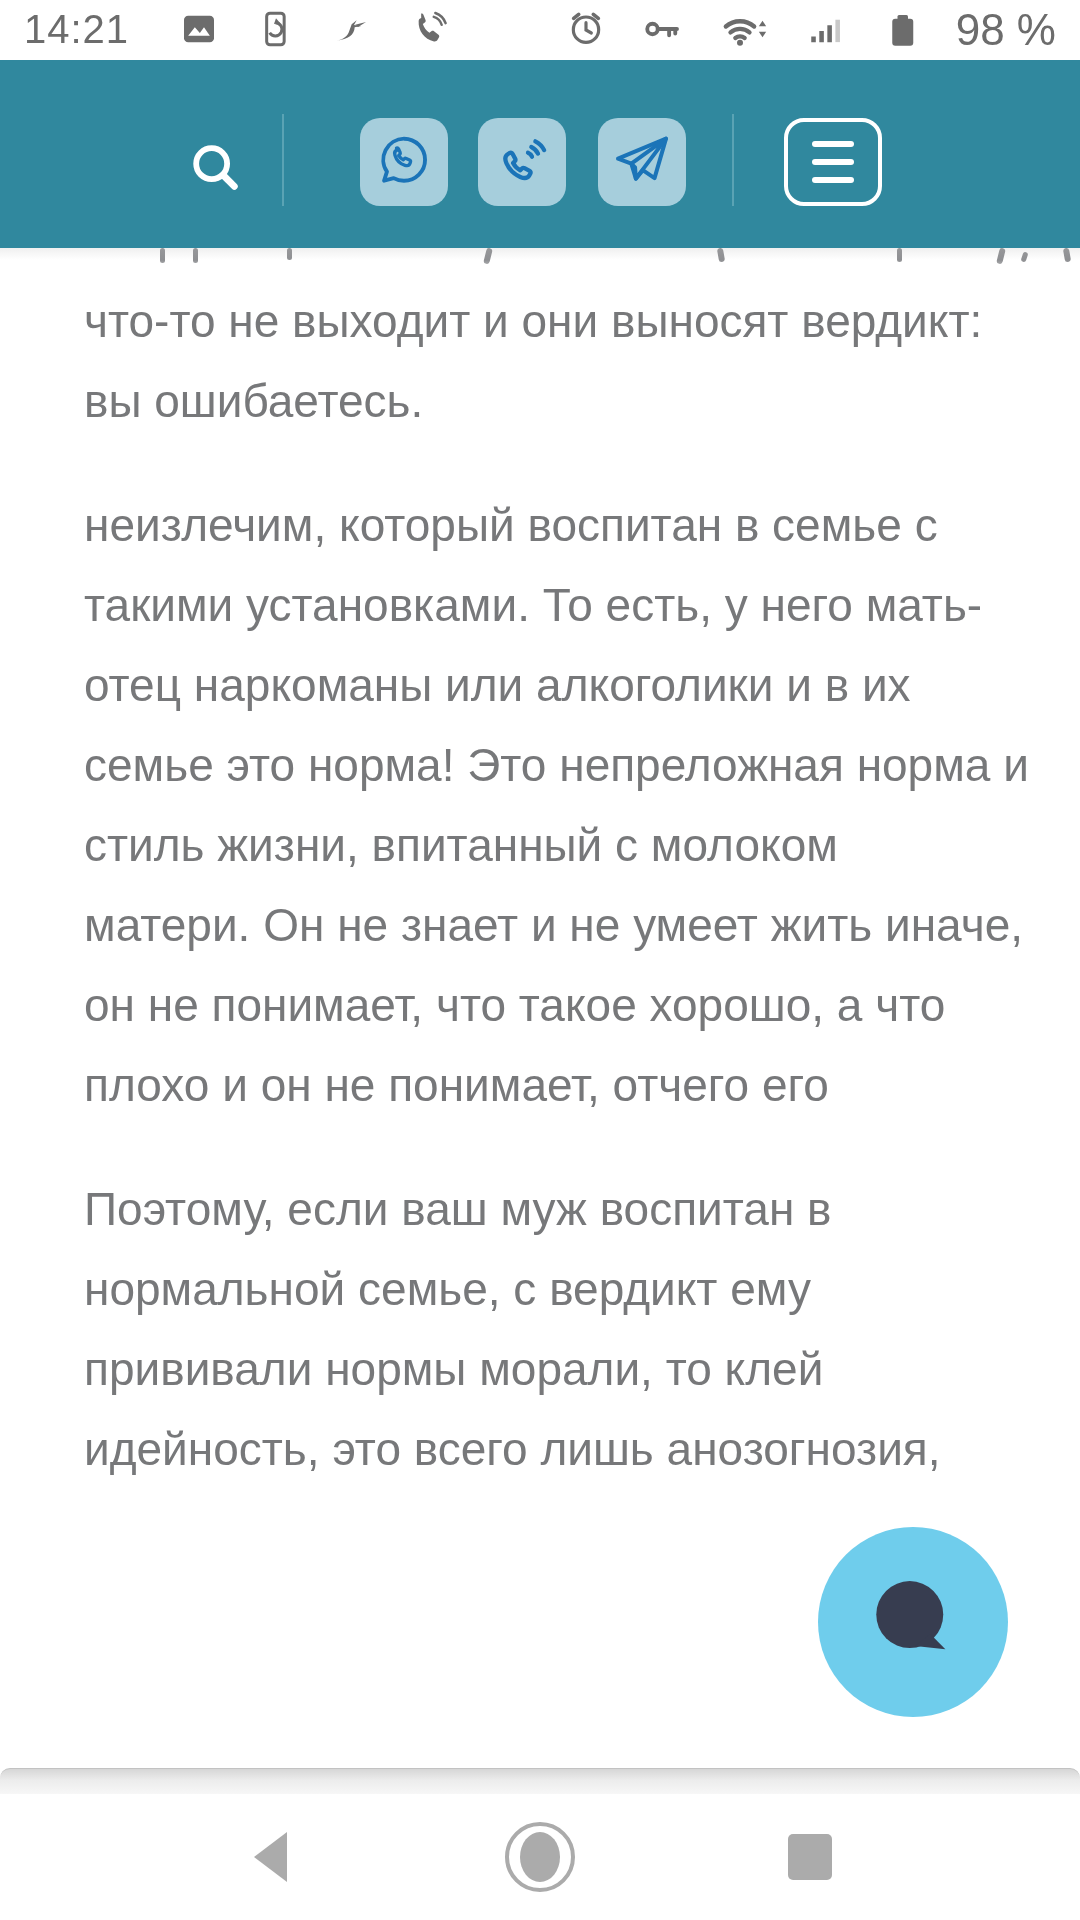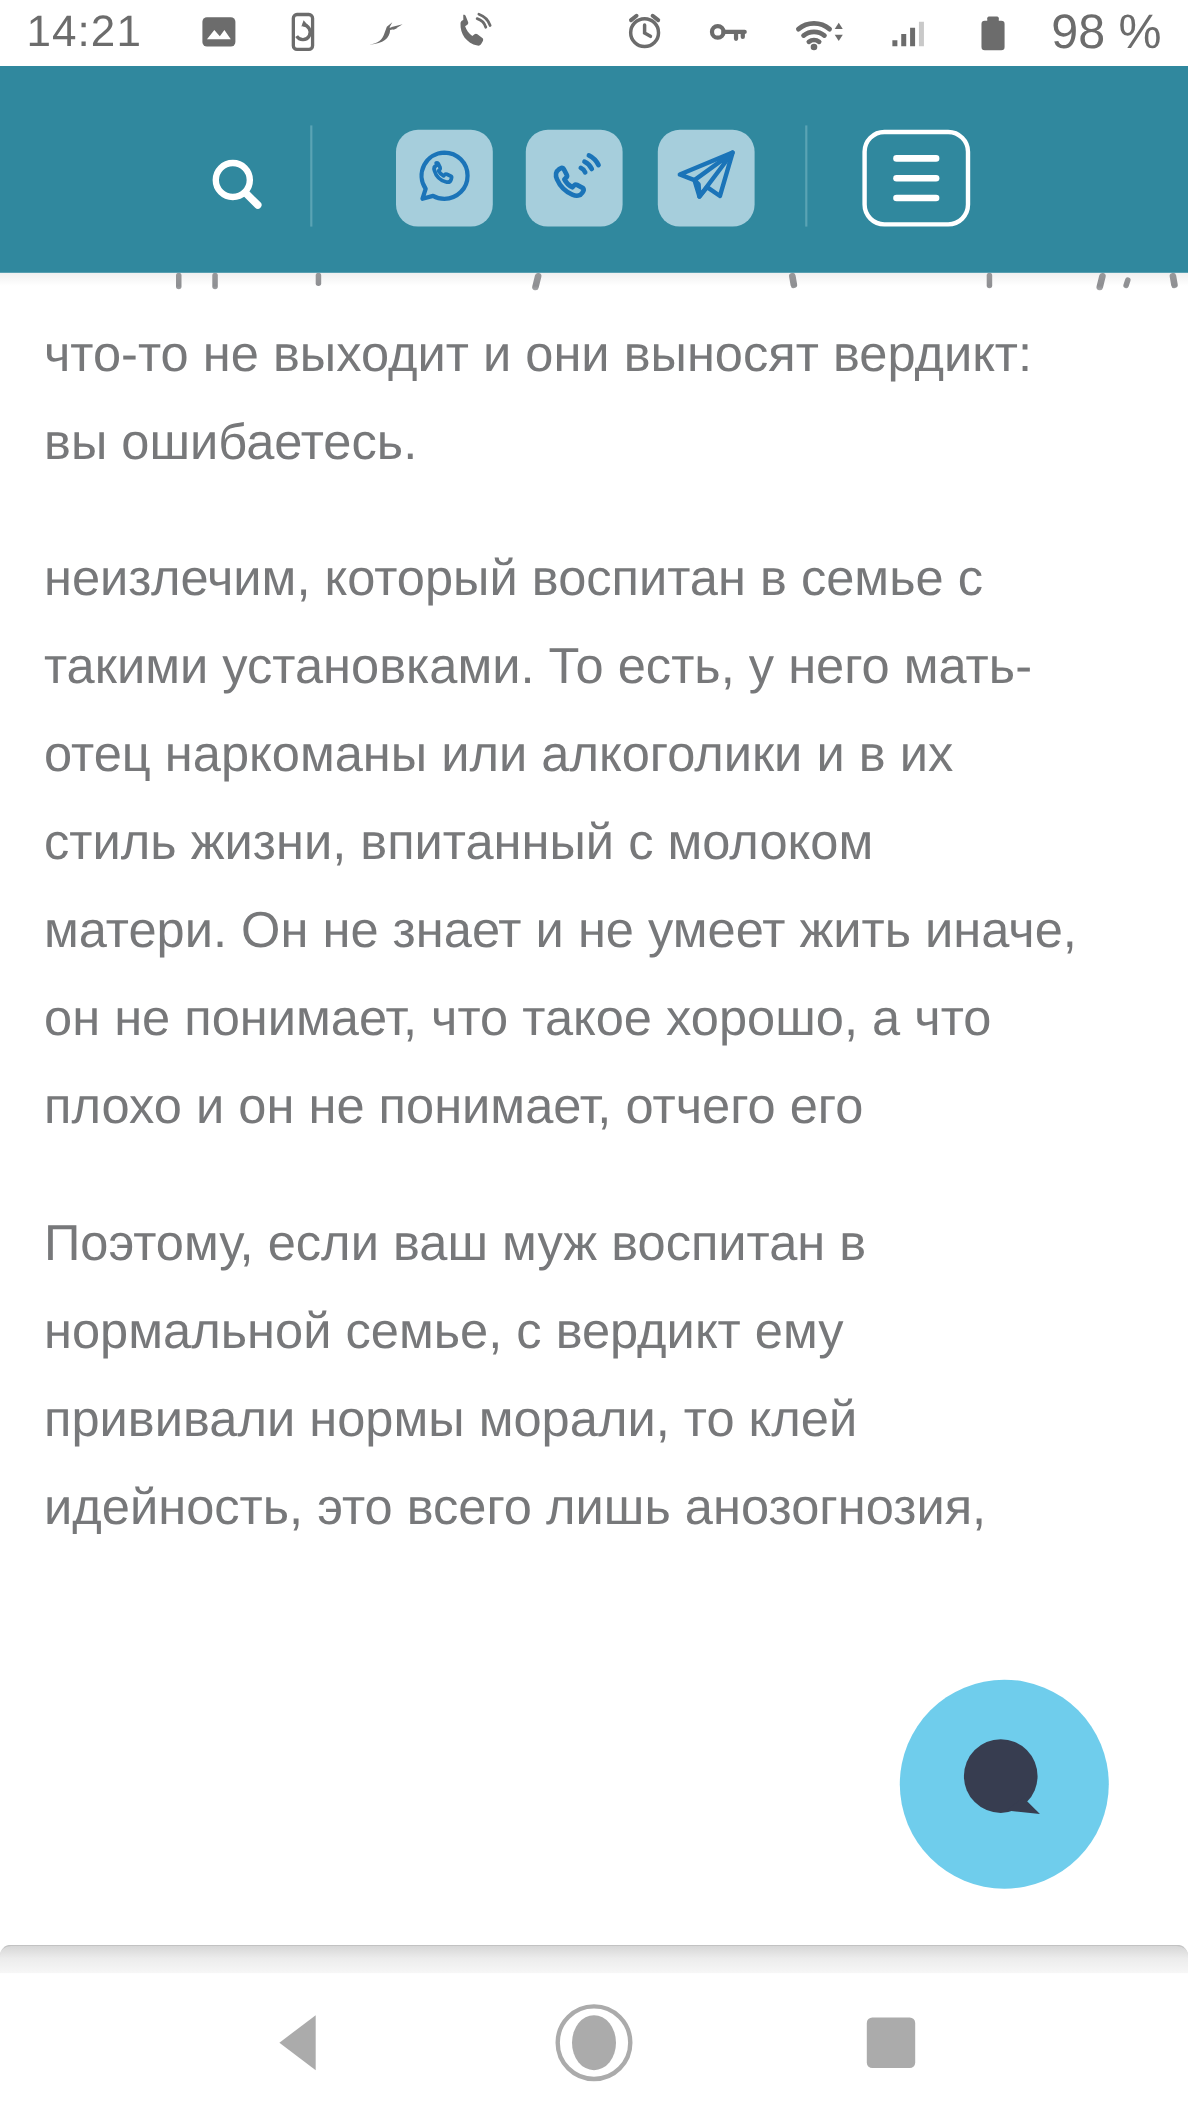--- a/index.html
+++ b/index.html
@@ -43,21 +43,21 @@
   .hdr-divider.d2{margin-left:46px;}
   .menu-btn{margin-left:50px;width:98px;height:88px;border:4px solid #fff;border-radius:20px;
     background:transparent;display:flex;flex-direction:column;align-items:center;justify-content:center;gap:12px;}
   .menu-bar{width:42px;height:6px;border-radius:3px;background:#fff;}
 
   
   .content{position:absolute;top:248px;left:0;width:1080px;height:1520px;background:#fff;z-index:1;overflow:hidden;}
   .article{padding:33px 38px 0 40px;}
   .article p{margin:0 0 44px 0;}
   .article .line{display:block;font-size:46px;line-height:80px;color:var(--body-text);
-    white-space:nowrap;letter-spacing:0;}
+    white-space:nowrap;letter-spacing:0;margin-left:44px;}
   
   .frag{position:absolute;background:#8E8F92;border-radius:3px;z-index:1;}
   .top-fade{position:absolute;top:0;left:0;width:1080px;height:34px;z-index:2;
     background:linear-gradient(180deg,rgba(185,185,185,0.22) 0,rgba(255,255,255,0) 35%,#fff 92%);}
 
   
   .edge-bar{position:absolute;left:0;top:1768px;width:1080px;height:26px;z-index:3;
     border-top:1px solid #C2C2C2;border-radius:10px 10px 0 0;
     background:linear-gradient(180deg,var(--edge-bar-top) 0,#ECECEC 45%,var(--edge-bar-bottom) 100%);}
 
@@ -214,20 +214,21 @@
 
     <div class="article">
         <p>
           <span class="line">что-то не выходит и они выносят вердикт:</span>
           <span class="line">вы ошибаетесь.</span>
         </p>
         <p>
           <span class="line">неизлечим, который воспитан в семье с</span>
           <span class="line">такими установками. То есть, у него мать-</span>
           <span class="line">отец наркоманы или алкоголики и в их</span>
+          <span class="line">семье это норма! Это непреложная норма и</span>
           <span class="line">стиль жизни, впитанный с молоком</span>
           <span class="line">матери. Он не знает и не умеет жить иначе,</span>
           <span class="line">он не понимает, что такое хорошо, а что</span>
           <span class="line">плохо и он не понимает, отчего его</span>
         </p>
         <p>
           <span class="line">Поэтому, если ваш муж воспитан в</span>
           <span class="line">нормальной семье, с вердикт ему</span>
           <span class="line">прививали нормы морали, то клей</span>
           <span class="line">идейность, это всего лишь анозогнозия,</span>

